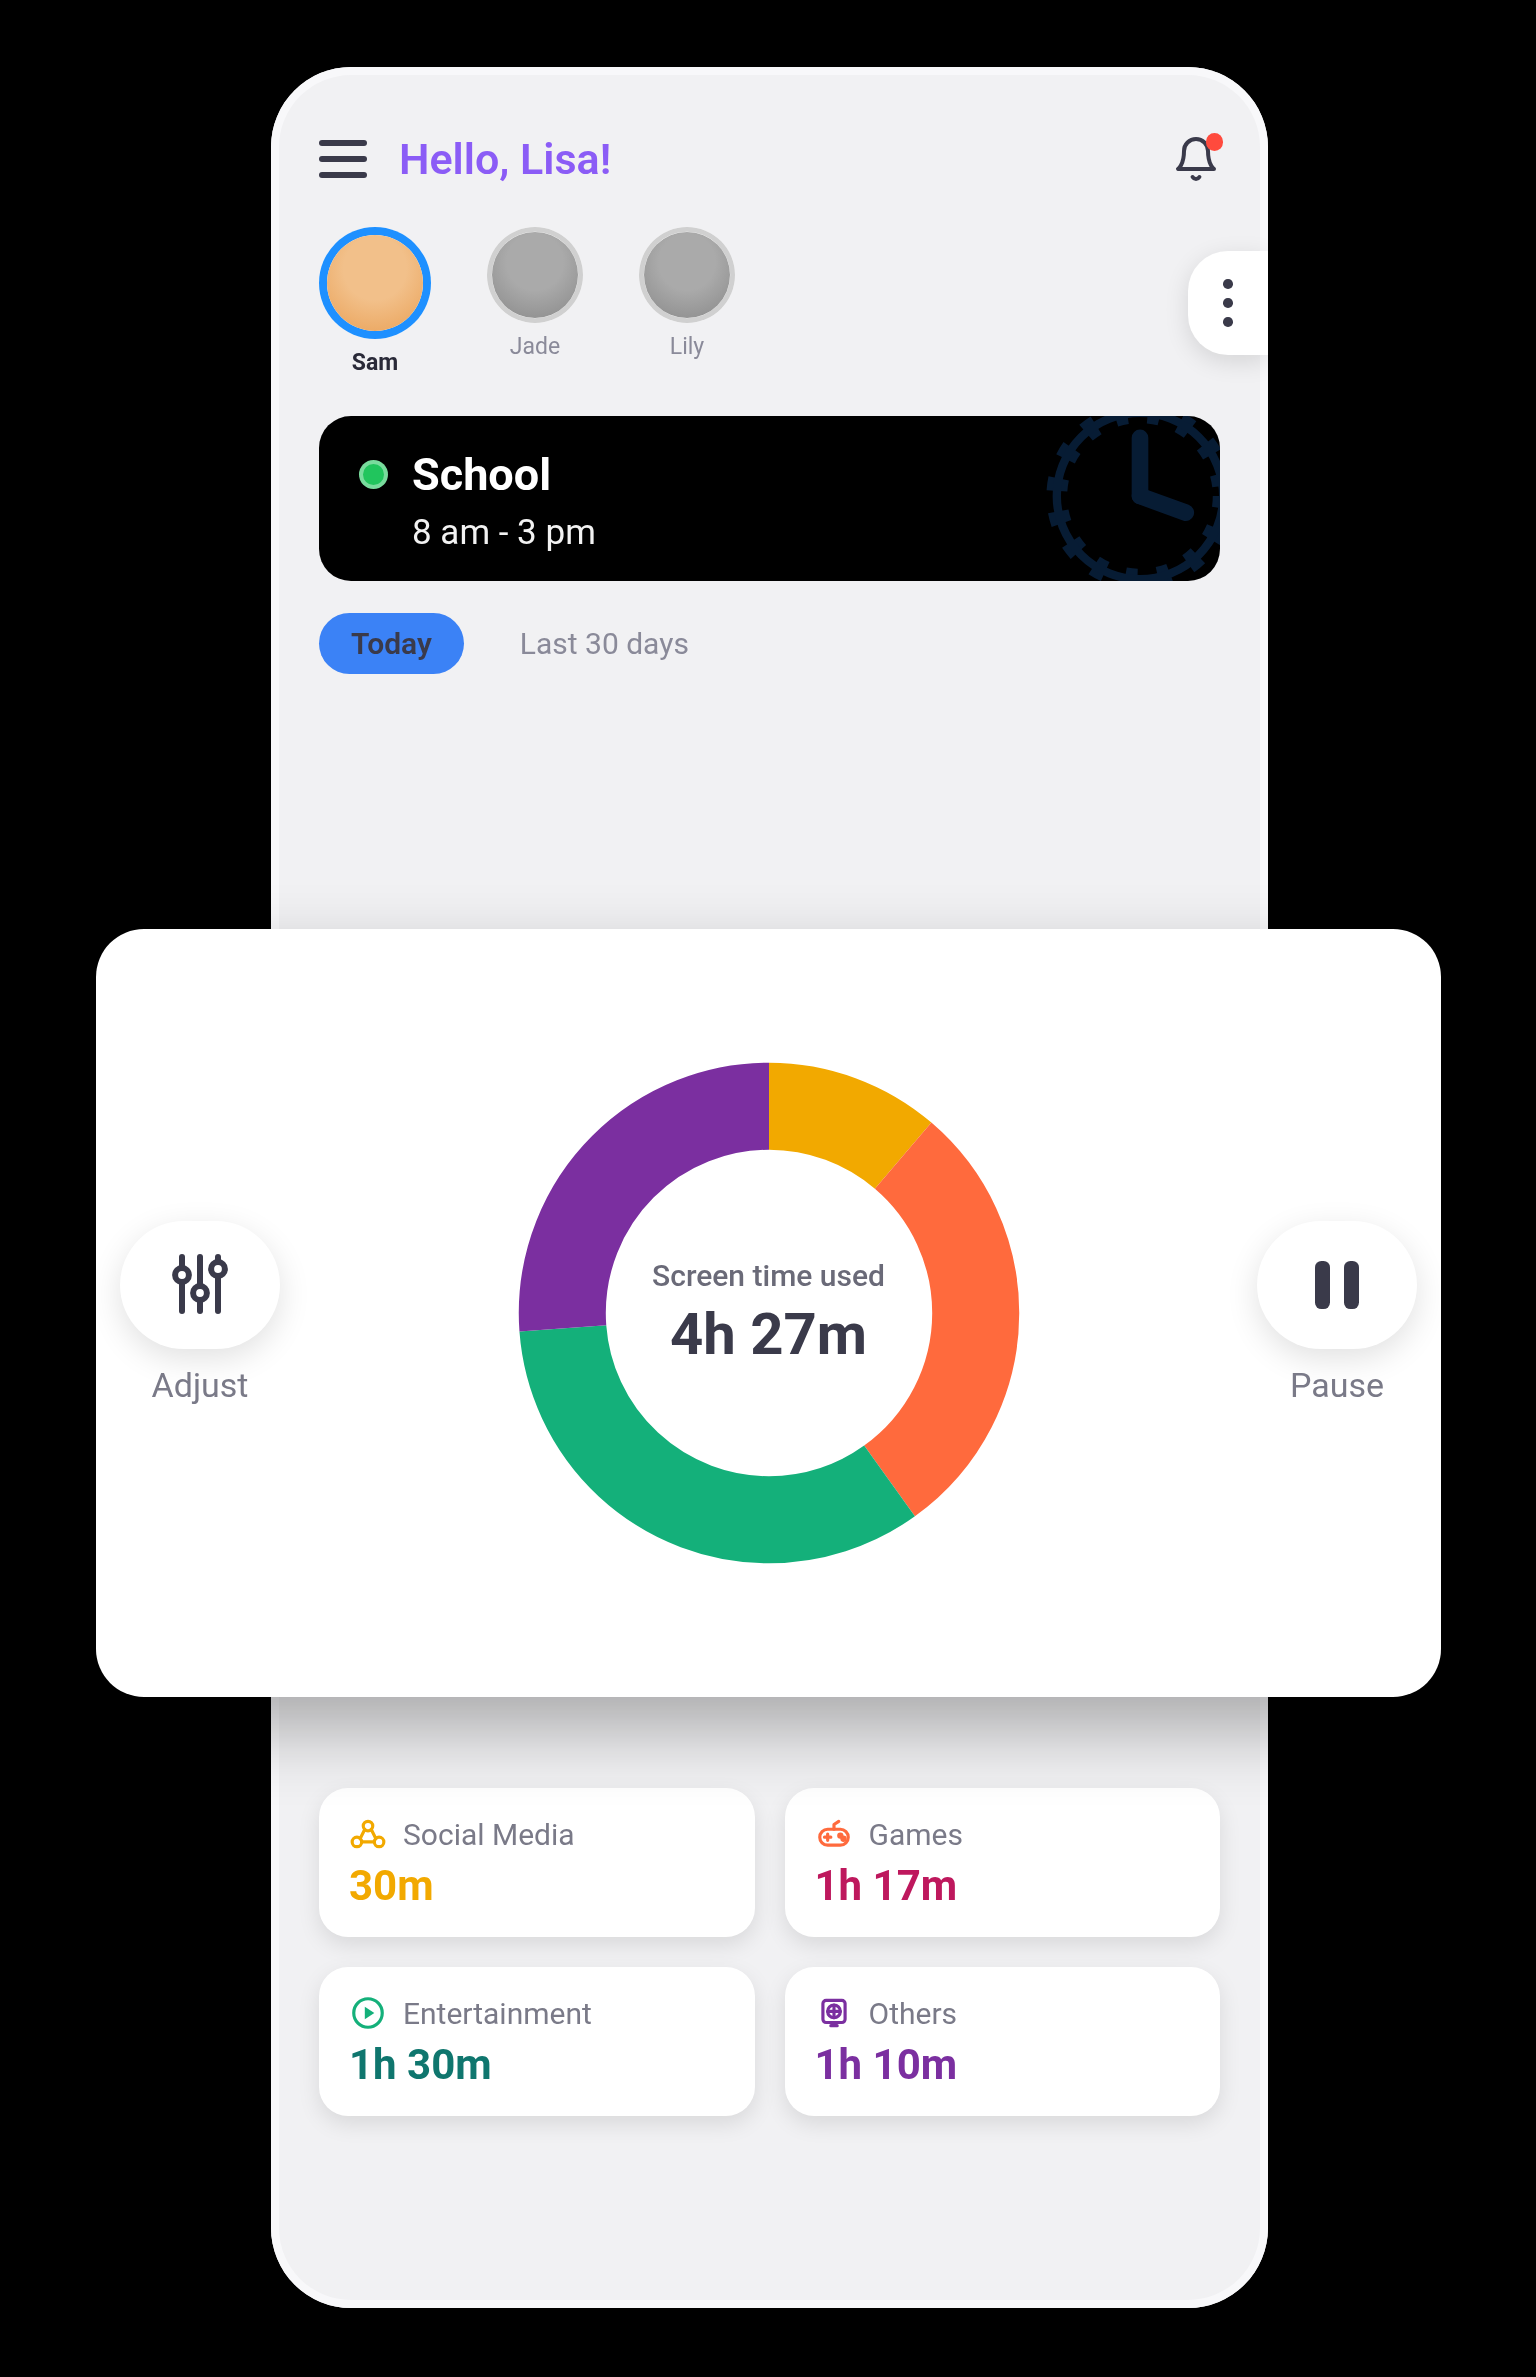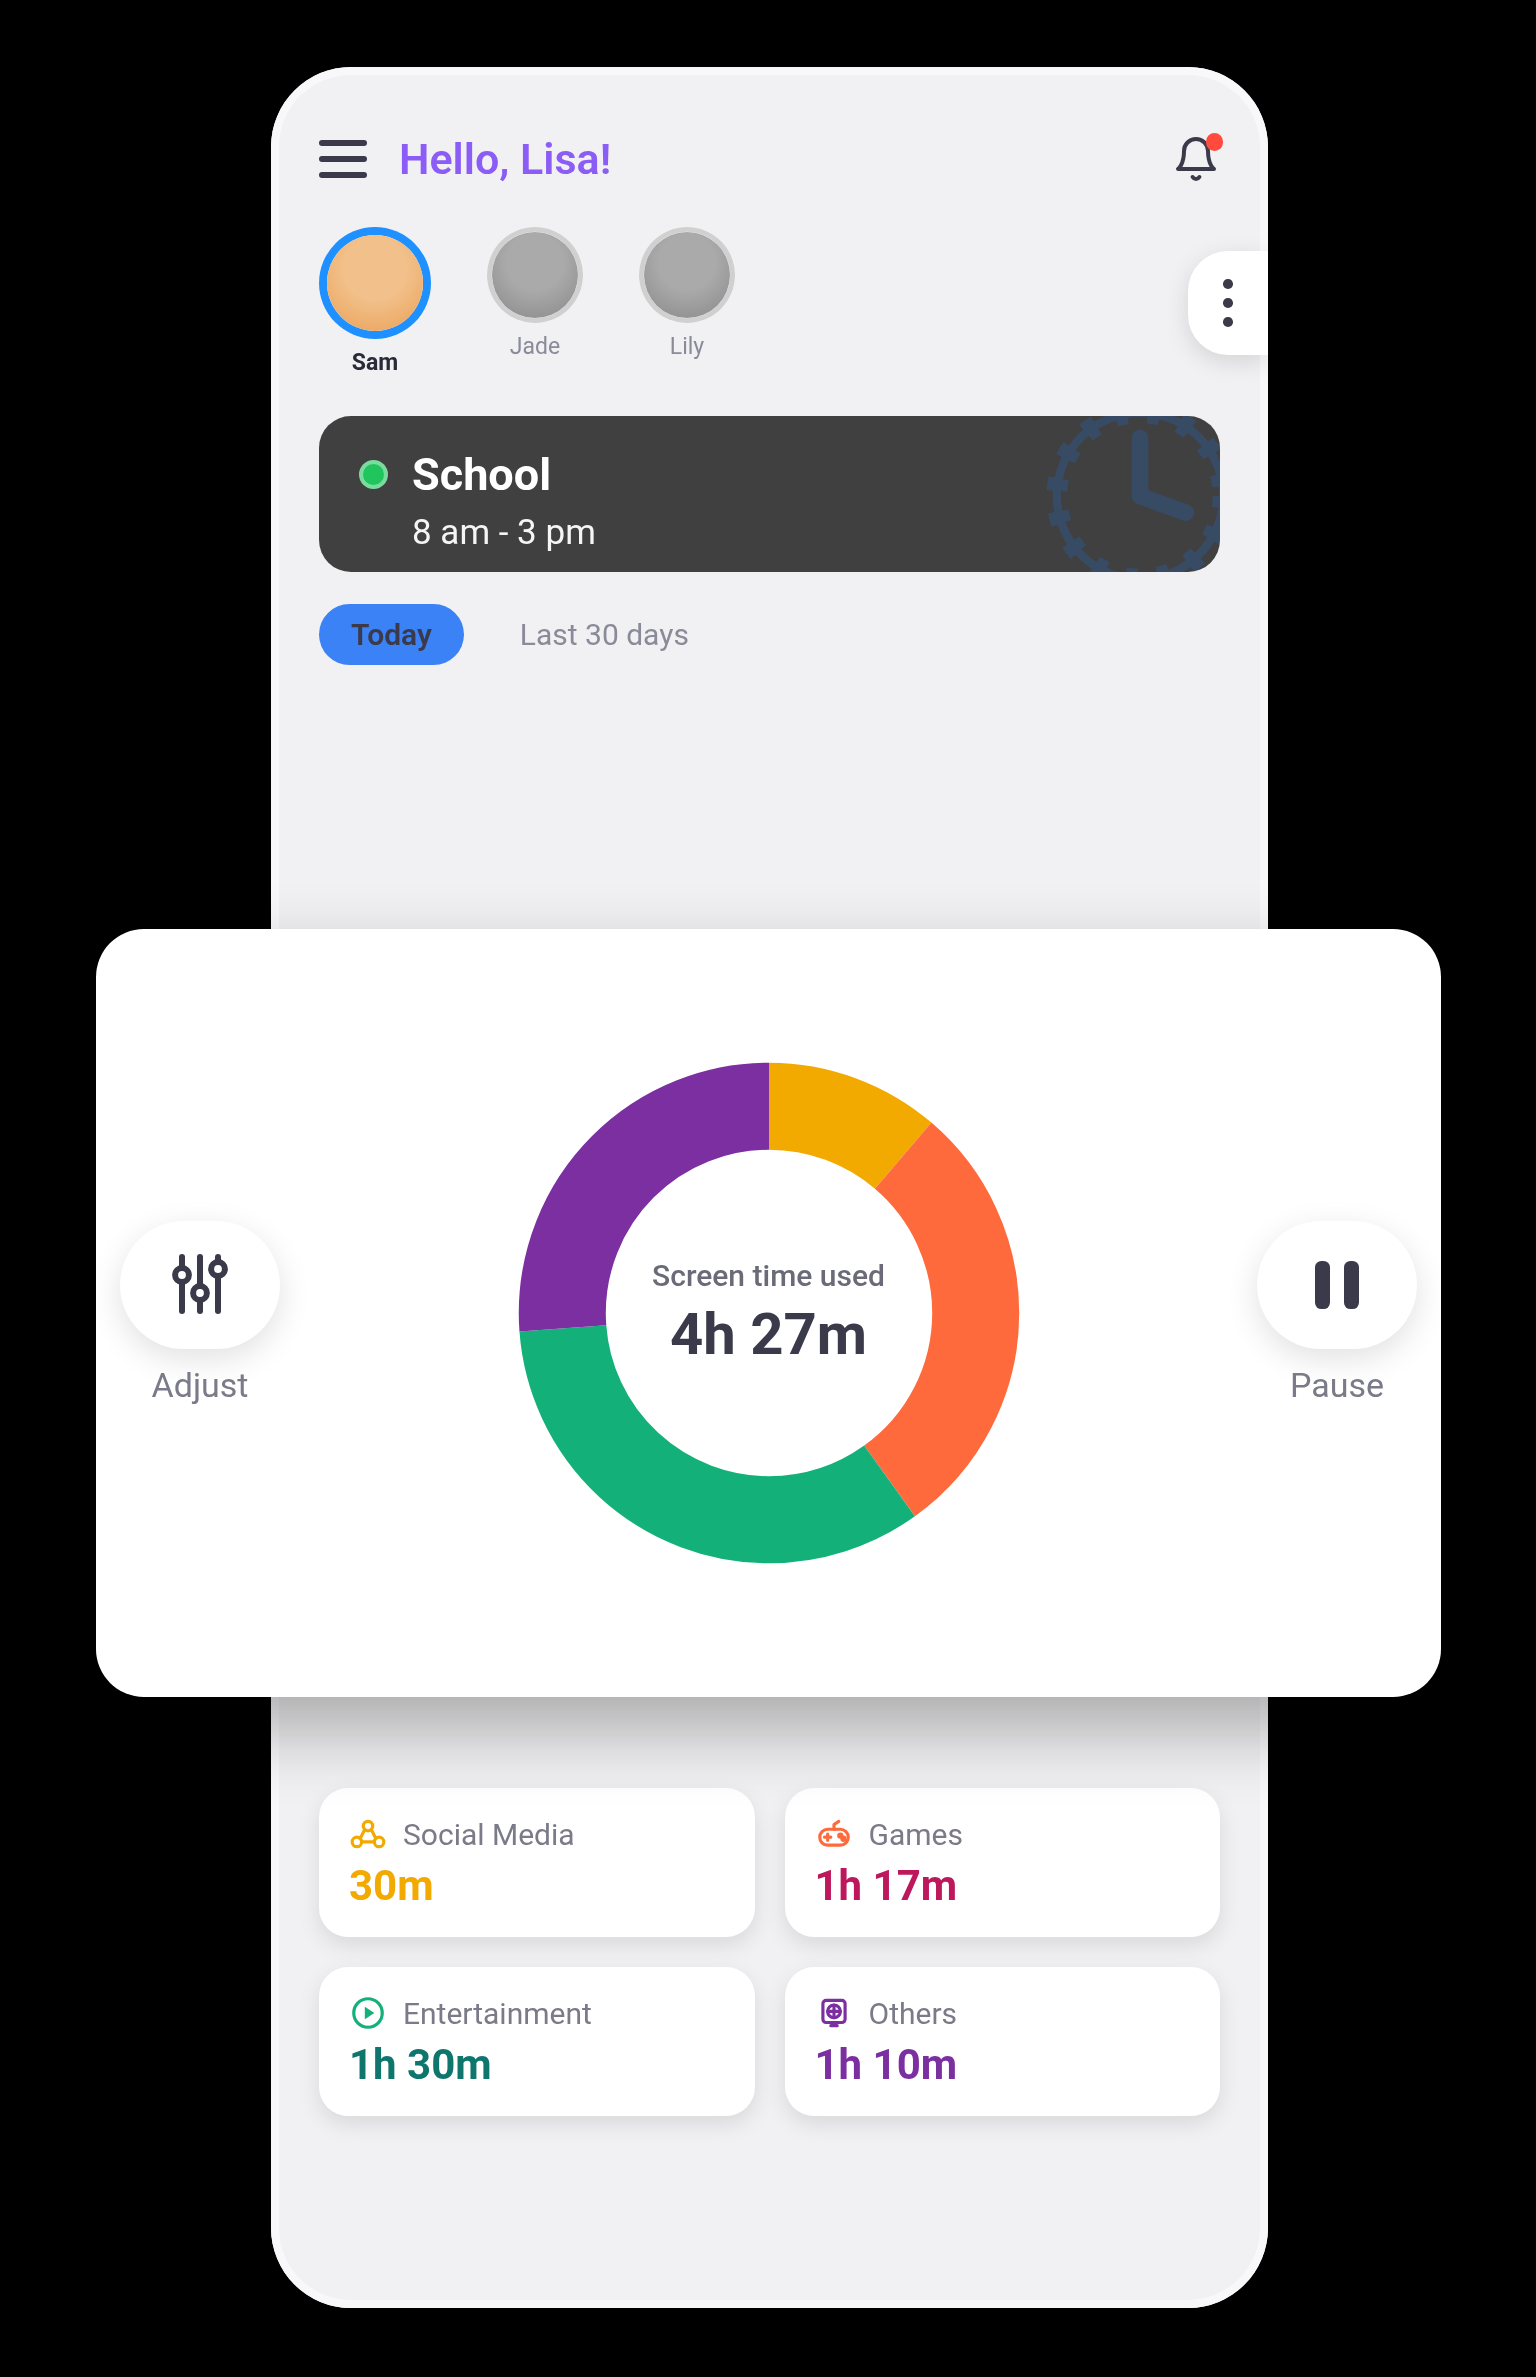--- a/index.html
+++ b/index.html
@@ -64,23 +64,23 @@
     width:80px; height:104px; background:#fff; border-radius:40px 0 0 40px;
     display:flex; align-items:center; justify-content:center;
     box-shadow: 0 6.4px 24px rgba(0,0,0,.12);
     cursor:pointer;
   }
   .more-pill .dots { display:flex; flex-direction:column; gap:9.6px; }
   .more-pill .dots span { width:9.6px; height:9.6px; background:#3a3a4a; border-radius:50%; }
 
   .routine-card {
     margin-top:40px;
-    background:#404040;
+    background:#000000;
     border-radius:32px;
-    padding:32px 40px 19px 40px;
+    padding:32px 40px 28px 40px;
     color:#fff;
     position:relative;
     overflow:hidden;
     cursor:pointer;
   }
   .routine-head { display:flex; align-items:center; gap:24px; }
   .status-dot { width:29px; height:29px; background:#21c55d; border-radius:50%; border:4px solid rgba(255,255,255,.4); }
   .routine-title { font-size:45px; font-weight:700; }
   .routine-time { font-size:35px; margin-top:11.2px; margin-left:53px; font-weight:400; opacity:.95; }
   .routine-card svg.bg-clock { position:absolute; right:-24px; top:-24px; width:208px; height:208px; opacity:.25; }

